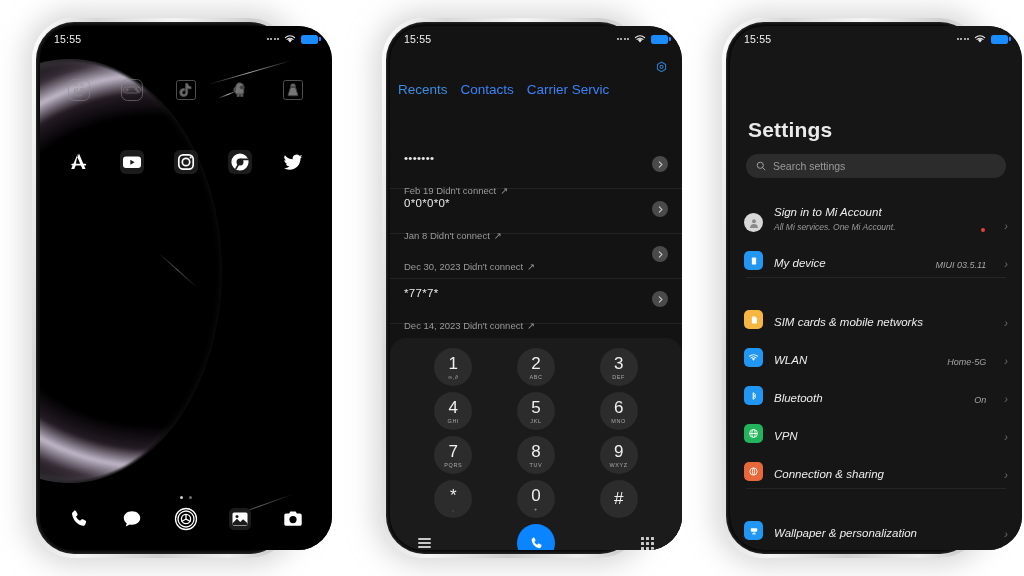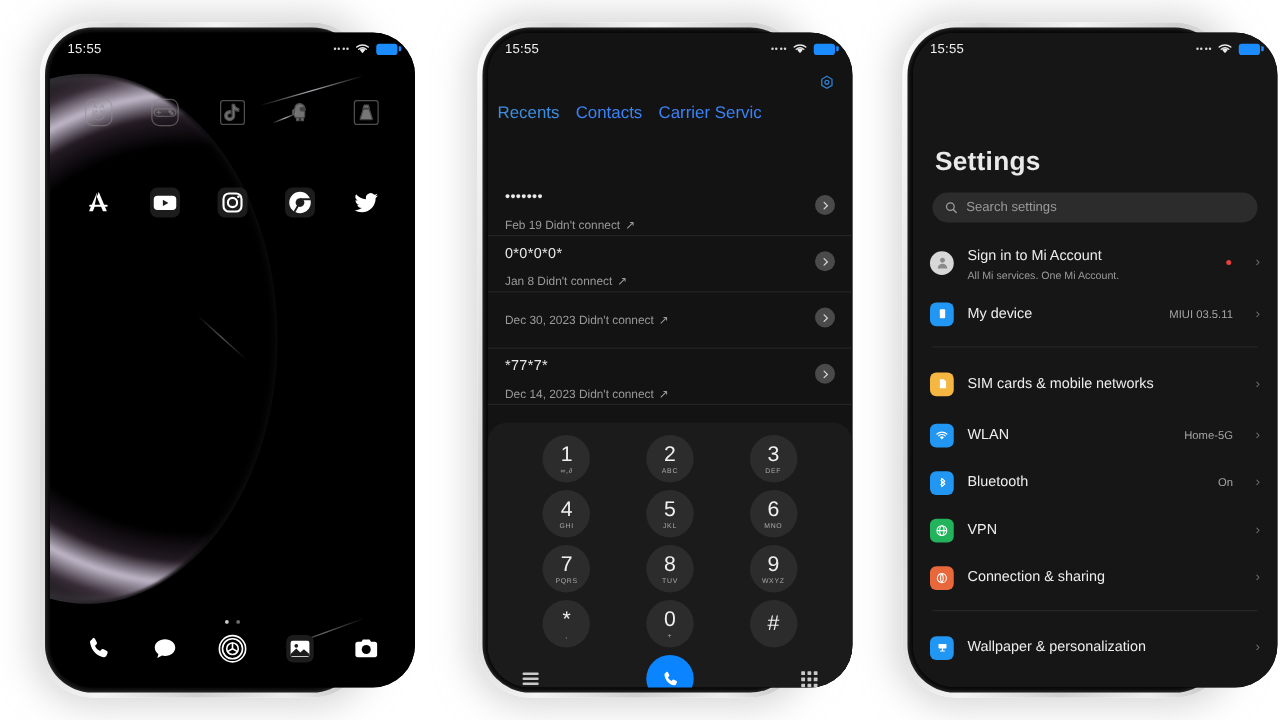--- a/index.html
+++ b/index.html
@@ -116,21 +116,21 @@
     background:#2b2b2c;border-radius:12px;display:flex;align-items:center;gap:7px;
     padding:0 10px;box-sizing:border-box;
   }
   .search span.ph{font-size:10.5px;color:#9a9a9a;}
   .calllist{position:absolute;top:118px;left:0;right:0;bottom:0;}
   .callrow{
     position:relative;height:45px;padding:7px 14px 0 14px;box-sizing:border-box;
     border-bottom:1px solid #232323;
   }
   .callnum{font-size:11.5px;color:#e8e8e8;letter-spacing:.3px;line-height:14px;}
-  .callmeta{font-size:9.5px;color:#9a9a9a;margin-top:9px;display:flex;align-items:center;gap:4px;}
+  .callmeta{font-size:9.5px;color:#9a9a9a;margin-top:20px;display:flex;align-items:center;gap:4px;}
   .chev{
     position:absolute;right:14px;top:12px;width:16px;height:16px;border-radius:50%;
     background:#4a4a4a;display:flex;align-items:center;justify-content:center;
   }
   .keypad{
     position:absolute;left:0;right:0;bottom:0;height:212px;
     background:#1b1b1b;border-radius:16px 16px 0 0;
     padding:10px 22px 0 22px;box-sizing:border-box;
   }
   .kp-grid{display:grid;grid-template-columns:repeat(3,1fr);row-gap:6px;justify-items:center;}
@@ -149,22 +149,22 @@
   
   .settings{position:absolute;inset:0;background:#161616;}
   .s-title{position:absolute;top:92px;left:18px;font-size:21px;color:#eaeaea;font-weight:700;letter-spacing:.2px;}
   .s-search{
     position:absolute;top:128px;left:16px;right:16px;height:24px;border-radius:12px;
     background:#2c2c2c;display:flex;align-items:center;gap:7px;padding:0 10px;box-sizing:border-box;
   }
   .s-search span.ph{font-size:10.5px;color:#9a9a9a;}
   .s-list{position:absolute;top:162px;left:0;right:0;bottom:0;}
   .s-row{
-    position:relative;display:flex;align-items:center;gap:11px;
-    padding:0 14px;height:38px;box-sizing:border-box;
+    position:relative;display:flex;align-items:flex-end;gap:11px;
+    padding:0 14px;height:38px;box-sizing:border-box;font-style:italic;
   }
   .s-row.tall{height:44px;}
   .s-ico{
     width:19px;height:19px;border-radius:5px;flex:0 0 19px;
     display:flex;align-items:center;justify-content:center;
   }
   .s-label{font-size:11.5px;color:#ededed;line-height:13px;flex:1;}
   .s-sub{font-size:8.5px;color:#9a9a9a;margin-top:2px;line-height:10px;}
   .s-val{font-size:9px;color:#a5a5a5;margin-right:7px;white-space:nowrap;}
   .s-dot{width:4px;height:4px;border-radius:50%;background:#e8413a;margin-right:8px;}

